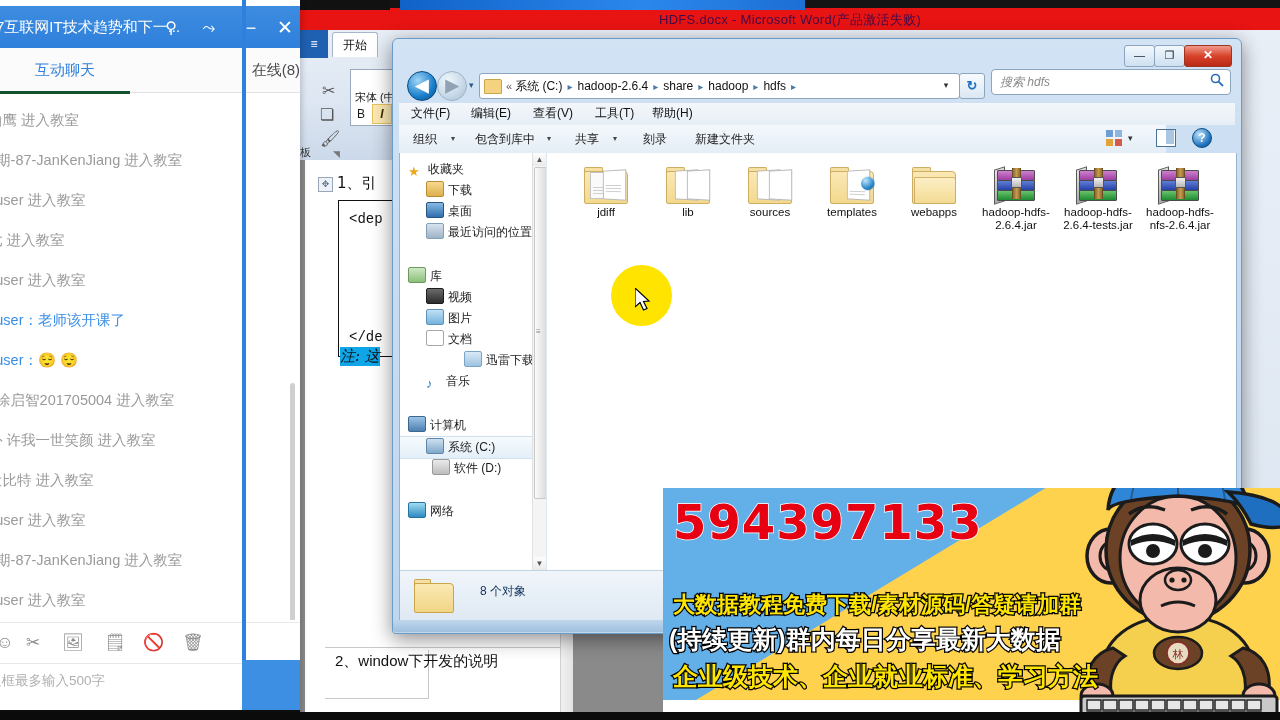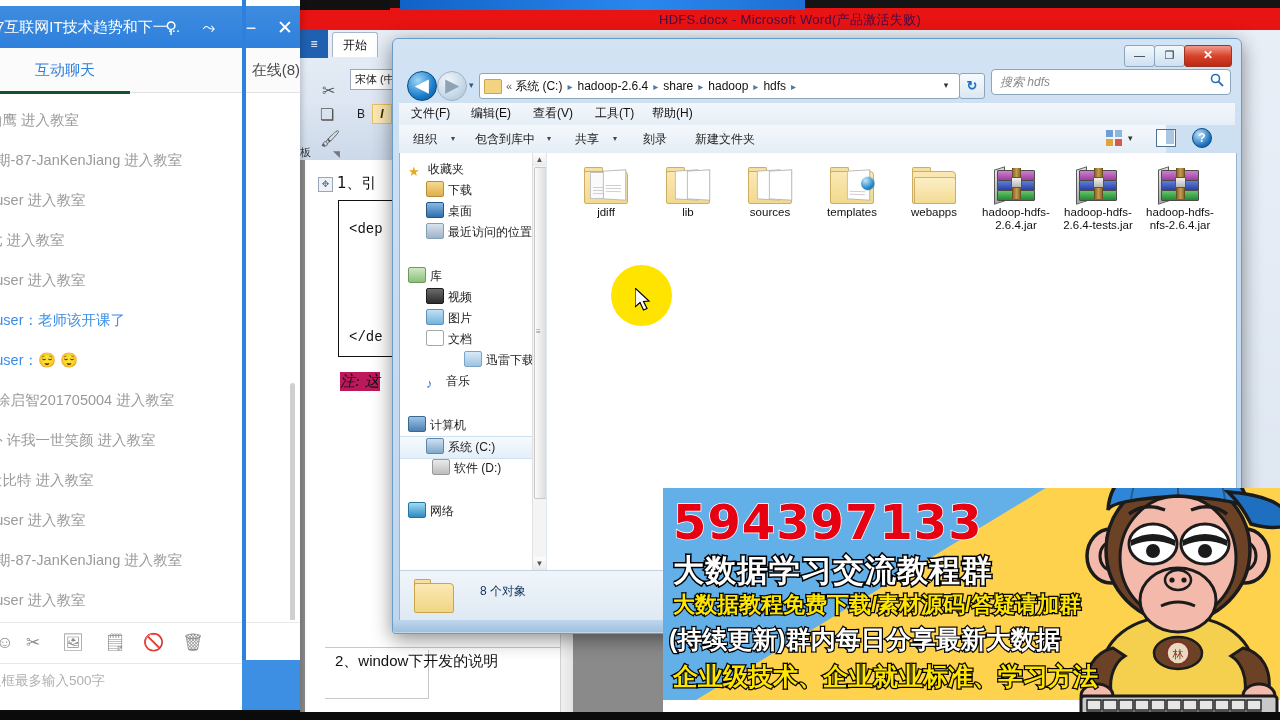--- a/index.html
+++ b/index.html
@@ -62,21 +62,21 @@
     border-radius:3px 3px 0 0; filter:none; color:#111; top:2px; height:24px; line-height:24px;
   }
   .ribbon-tab.filetab {
     background:#2060b0; color:#fff; left:0; width:28px; top:0; height:28px;
     padding:0; text-align:center; line-height:28px; filter:none; border-radius:0;
   }
   #ribbon-body { position:absolute; left:0; top:27px; width:980px; height:103px; }
   .rb-icon { font-size:16px; color:#555; }
   .rb-fontbox {
     position:absolute; border:1px solid #9aa9bd; background:#fff;
-    font-size:11px; padding:2px 4px; color:#222;
+    font-size:11px; padding:20px 4px; color:#222;
   }
   .rb-btn {
     position:absolute; width:18px; height:18px; font-size:12px;
     text-align:center; line-height:18px; color:#1a1a1a;
   }
   .rb-btn.ital { background:#fde9b4; border:1px solid #e6c260; color:#3b3000; font-style:italic; font-weight:bold;}
   #word-page {
     position:absolute; left:0; top:160px; width:980px; height:560px;
     background:#8a8a8a;
   }
@@ -95,22 +95,22 @@
   }
   #code-box {
     position:absolute; left:33px; top:40px; width:232px; height:155px;
     border:1.5px solid #111; background:#fff;
   }
   #code-box .cl {
     position:absolute; left:10px; font-family:"Liberation Mono", monospace;
     font-size:14px; color:#111;
   }
   #note-line {
-    position:absolute; left:35px; top:212px; font-size:15px; color:#111;
-    background:#be185d; font-style:italic; font-family:"DejaVu Serif", serif;
+    position:absolute; left:35px; top:187px; font-size:15px; color:#111;
+    background:#0ea5e9; font-style:italic; font-family:"DejaVu Serif", serif;
   }
   #para-2 {
     position:absolute; left:30px; top:492px; font-size:15px; color:#111;
     white-space:nowrap;
   }
   #paper-divider {
     position:absolute; left:20px; top:487px; width:245px; height:1px;
     background:#c9c9c9;
   }
   #paper-gapbox {
@@ -548,21 +548,21 @@
         <div class="rb-btn" style="left:52px;top:48px;">B</div>
         <div class="rb-btn ital" style="left:72px;top:47px;">I</div>
       </div>
     </div>
 
     <div id="word-page">
       <div id="word-paper">
         <div id="para-handle">✥</div>
         <div id="para-title">1、引</div>
         <div id="code-box">
-          <span class="cl" style="top:20px;">&lt;dep</span>
+          <span class="cl" style="top:10px;">&lt;dep</span>
           <span class="cl" style="top:128px;">&lt;/de</span>
         </div>
         <div id="note-line">注: 这</div>
         <div id="paper-divider"></div>
         <div id="paper-gapbox"></div>
         <div id="para-2">2、window下开发的说明</div>
       </div>
       <div id="word-scrollbar"></div>
     </div>
 
@@ -924,20 +924,19 @@
           <rect x="114" y="264" width="14" height="10"></rect>
         <rect x="130" y="264" width="14" height="10"></rect>
           <rect x="146" y="264" width="14" height="10"></rect>
         <rect x="162" y="264" width="14" height="10"></rect>
           <rect x="178" y="264" width="14" height="10"></rect>
         <rect x="194" y="264" width="14" height="10"></rect>
       </g>
     </svg>
 
     <div id="ad-qq">594397133</div>
-    <div id="ad-line1">大数据学习交流教程群</div>
     <div id="ad-line2">大数据教程免费下载/素材源码/答疑请加群</div>
     <div id="ad-line4">企业级技术、企业就业标准、学习方法</div>
     <div id="ad-line3">(持续更新)群内每日分享最新大数据</div>
   </div>
 
   <div id="bottom-black"></div>
 </div>
 
 </body></html>

